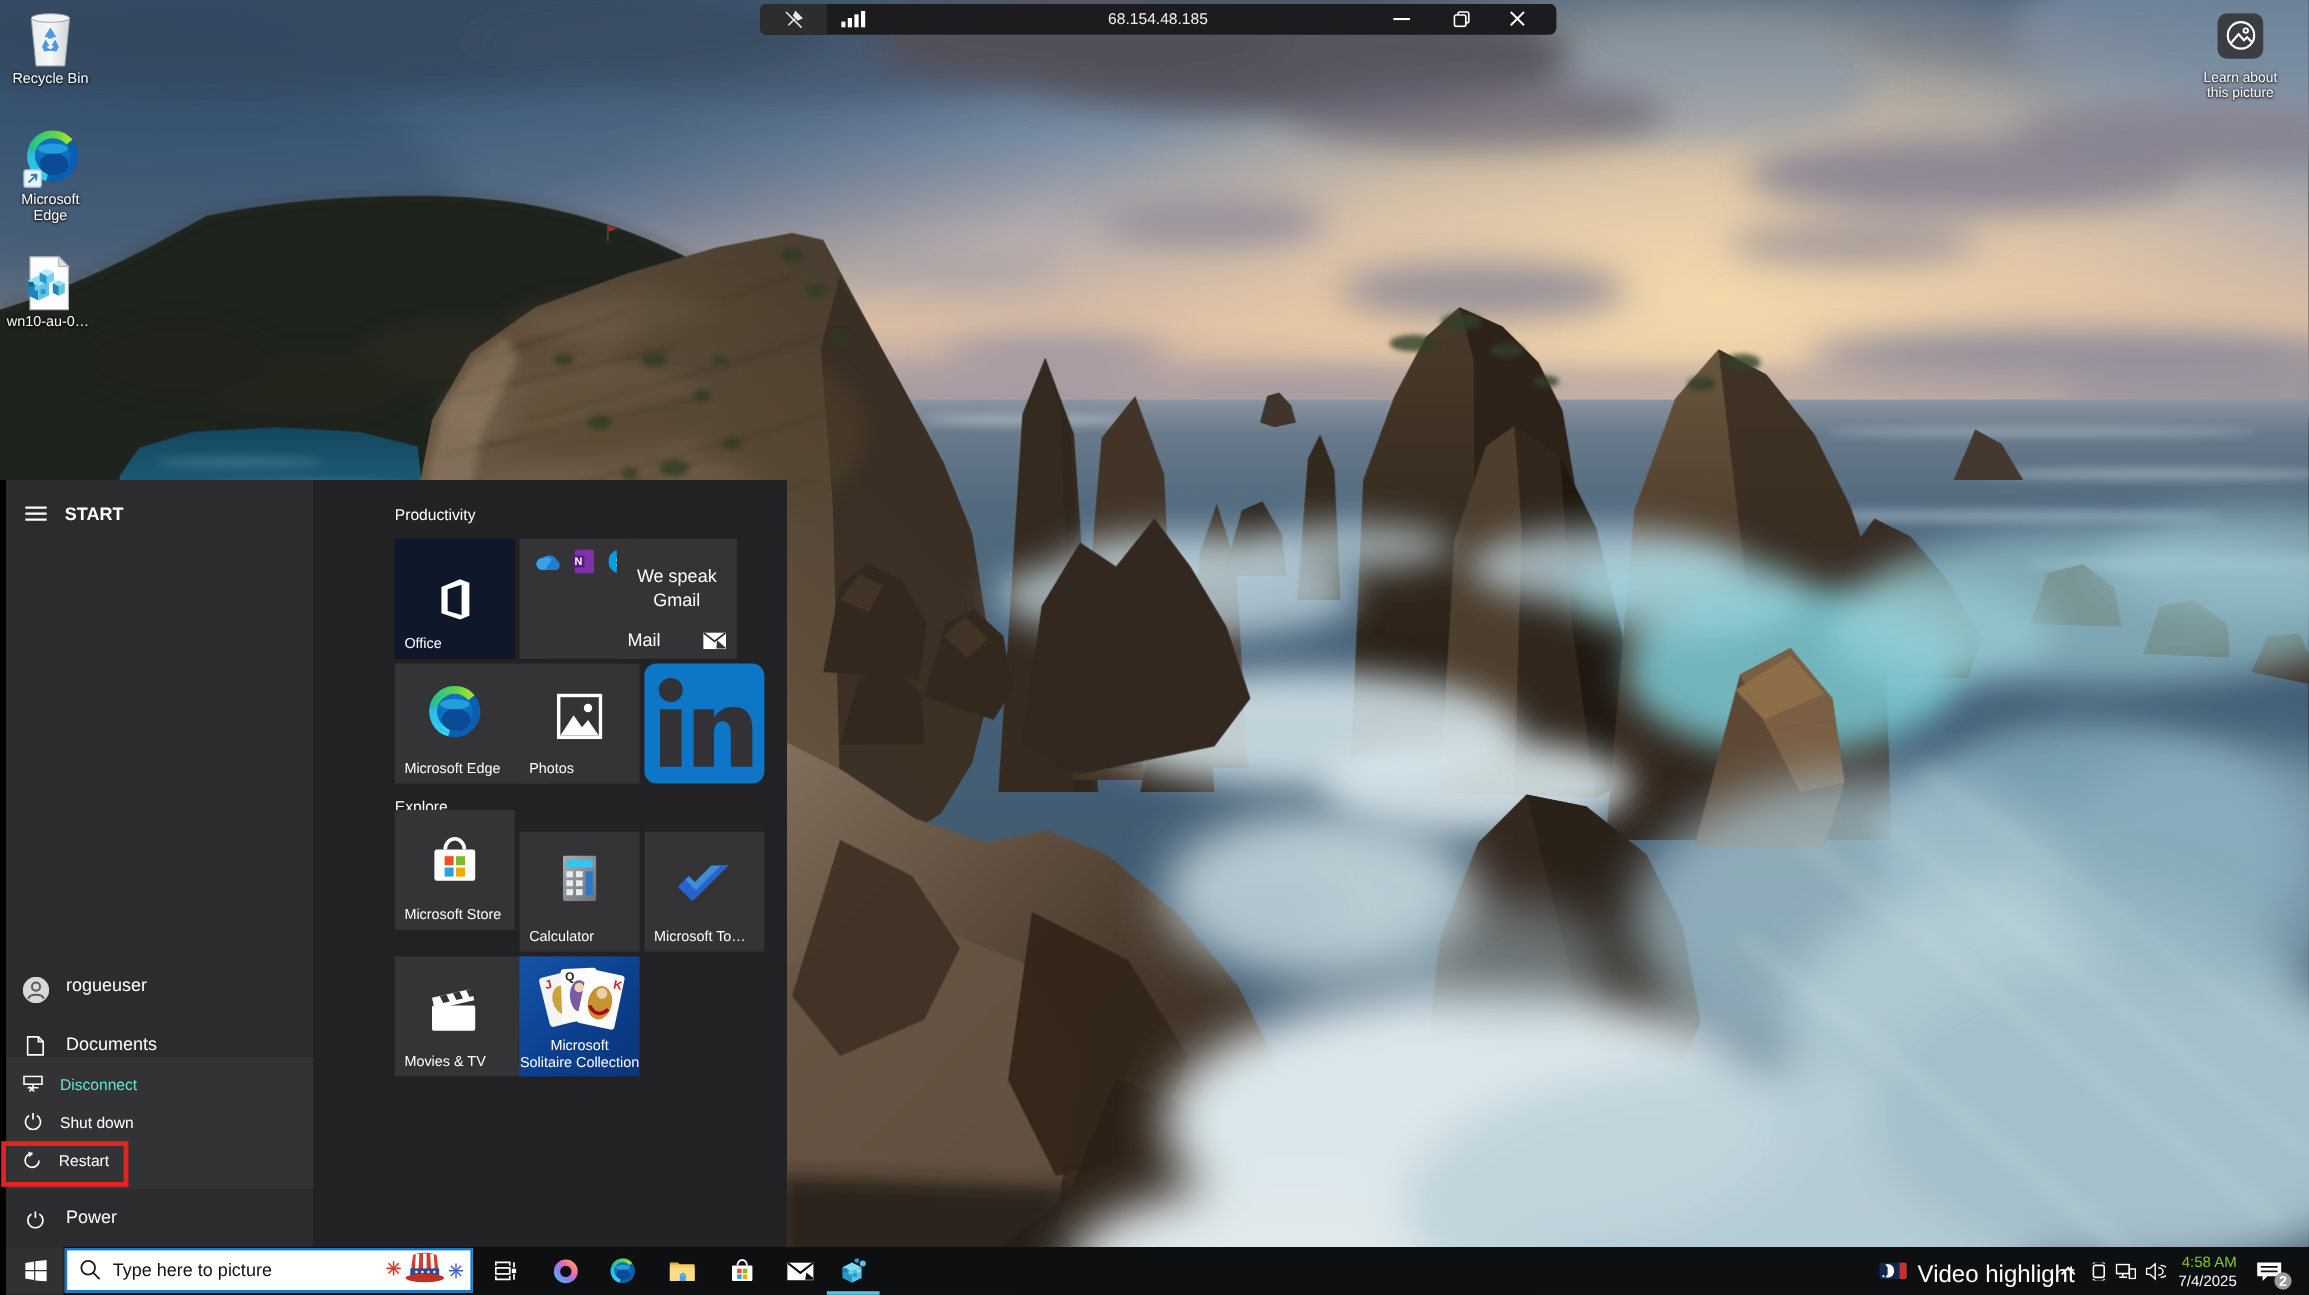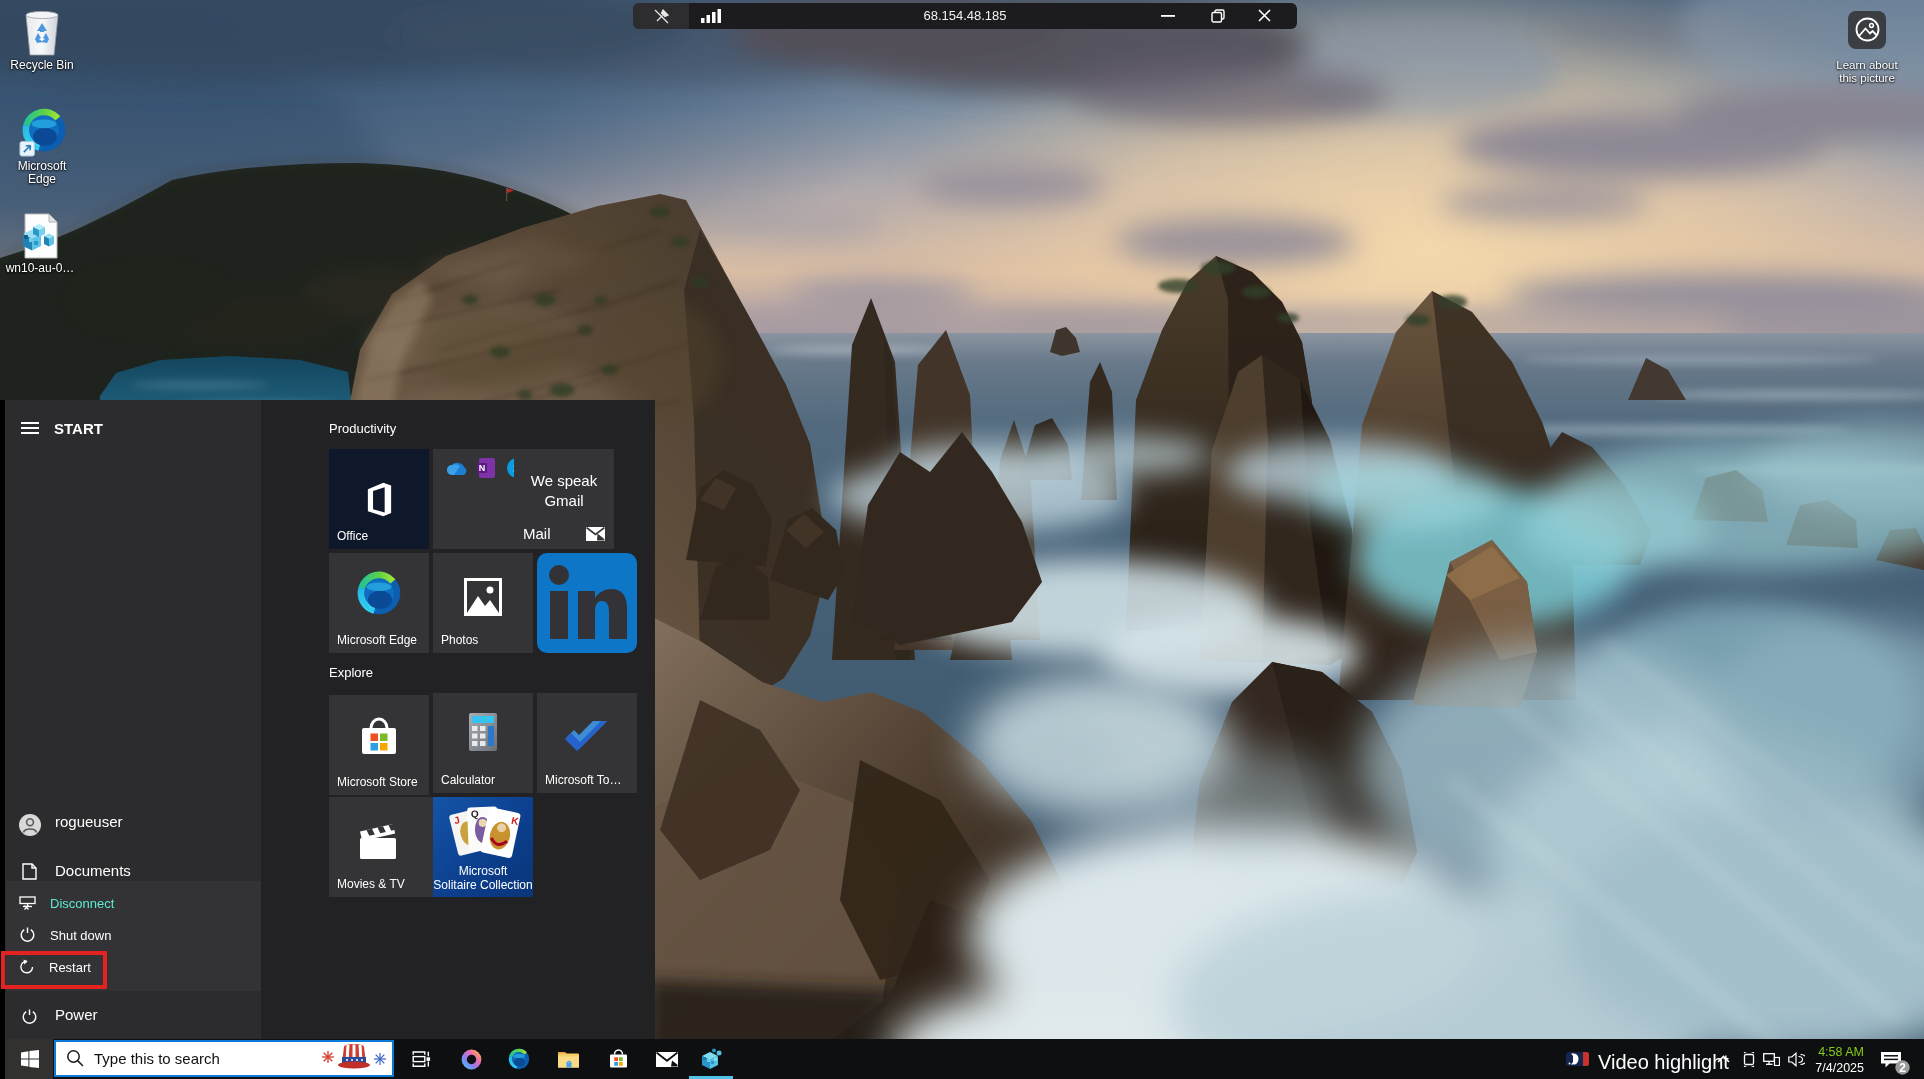--- a/index.html
+++ b/index.html
@@ -475,21 +475,21 @@
 <div class="abs" style="left:514px;top:449px;width:100px;height:100px;background:#343437;">
   <div class="abs" style="left:0;top:22px;width:100px;text-align:center;color:#fff;font-size:15px;line-height:20px;">We speak<br>Gmail</div>
   <div class="abs" style="left:9px;bottom:7px;color:#fff;font-size:15px;">Mail</div>
   <svg class="abs" style="right:9px;bottom:8px" width="19" height="14" viewBox="0 0 19 14">
       <rect x="0" y="0" width="19" height="14" fill="#fff"></rect>
       <path d="M0.5,0.5 L9.5,7.5 L18.5,0.5" fill="none" stroke="#343437" stroke-width="1.6"></path>
       <path d="M11.5,6.5 L18.5,12.3 L18.5,13.5 L11,13.5 Z" fill="#343437"></path>
     </svg>
 </div>
 
-<div class="abs" style="left:329px;top:553px;width:100px;height:100px;background:#343437;">
+<div class="abs" style="left:329px;top:553px;width:80px;height:100px;background:#343437;padding-left:48px;">
   <svg class="abs" style="left:27px;top:17px" width="46" height="46" viewBox="0 0 48 48">
       <use href="#edgeLogo"></use>
     </svg>
   <div class="abs" style="left:8px;bottom:6px;color:#fff;font-size:12px;">Microsoft Edge</div>
 </div>
 <div class="abs" style="left:433px;top:553px;width:100px;height:100px;background:#343437;">
   <svg class="abs" style="left:31px;top:25px" width="38" height="38" viewBox="0 0 38 38">
       <rect x="0" y="0" width="38" height="38" fill="#fff"></rect>
       <rect x="3" y="3" width="32" height="32" fill="#343437"></rect>
       <path d="M3,35 L14,18 L21,28 L26,22 L35,35 Z" fill="#fff"></path>
@@ -500,21 +500,21 @@
 <div class="abs" style="left:537px;top:553px;width:100px;height:100px;background:#0e76c6;border-radius:10px;">
   <svg class="abs" style="left:0;top:0" width="100" height="100" viewBox="0 0 100 100">
       <g fill="#333337">
         <circle cx="22" cy="22" r="10"></circle>
         <rect x="13" y="38" width="18" height="48"></rect>
         <path d="M41,86 L41,38 L58,38 L58,45 C61,40 67,36 74,36 C85,36 90,43 90,55 L90,86 L72,86 L72,59 C72,52 70,48 65,48 C60,48 58,52 58,59 L58,86 Z"></path>
       </g>
     </svg>
 </div>
 
-<div class="abs" style="left:329px;top:675px;width:100px;height:100px;background:#343437;margin-top:20px;">
+<div class="abs" style="left:329px;top:675px;width:100px;height:100px;background:#343437;">
   <svg class="abs" style="left:29px;top:20px" width="42" height="44" viewBox="0 0 42 44">
       <path d="M13,13 a8,9 0 0 1 16,0" fill="none" stroke="#fff" stroke-width="3"></path>
       <rect x="4" y="13" width="34" height="26" rx="2" fill="#fff"></rect>
       <rect x="12.5" y="18.5" width="7.5" height="7.5" fill="#ef4e23"></rect>
       <rect x="22" y="18.5" width="7.5" height="7.5" fill="#7eba28"></rect>
       <rect x="12.5" y="28" width="7.5" height="7.5" fill="#2da0e0"></rect>
       <rect x="22" y="28" width="7.5" height="7.5" fill="#f5a800"></rect>
     </svg>
   <div class="abs" style="left:8px;bottom:6px;color:#fff;font-size:12px;">Microsoft Store</div>
 </div>
@@ -598,21 +598,21 @@
       <path d="M0,9.4 L7.4,9.4 L7.4,16.6 L0,15.4 Z"></path>
       <path d="M8.4,9.4 L18,9.4 L18,18 L8.4,17 Z"></path>
     </g>
   </svg>
 
 <div class="abs" style="left:54px;top:1040px;width:340px;height:37px;background:#fff;border:2px solid #0d7ad8;box-sizing:border-box;"></div>
 <svg class="abs" style="left:66px;top:1049px" width="18" height="18" viewBox="0 0 18 18">
     <circle cx="7.5" cy="7.5" r="5.7" fill="none" stroke="#1b1b1b" stroke-width="1.5"></circle>
     <line x1="11.6" y1="11.6" x2="17" y2="17" stroke="#1b1b1b" stroke-width="1.5"></line>
   </svg>
-<div class="abs" style="left:94px;top:1050px;color:#111;font-size:15px;">Type this to search</div>
+<div class="abs" style="left:94px;top:1050px;color:#111;font-size:15px;">Type here to picture</div>
 
 <svg class="abs" style="left:320px;top:1041px" width="68" height="36" viewBox="0 0 68 36">
  <g stroke="#d23b2f" stroke-width="1.3">
       <line x1="8" y1="10" x2="8" y2="22"></line>
       <line x1="2" y1="16" x2="14" y2="16"></line>
       <line x1="3.7" y1="11.7" x2="12.3" y2="20.3"></line>
       <line x1="3.7" y1="20.3" x2="12.3" y2="11.7"></line>
     </g>
  <g stroke="#3b62c2" stroke-width="1.2">
       <line x1="60" y1="12" x2="60" y2="24"></line>

